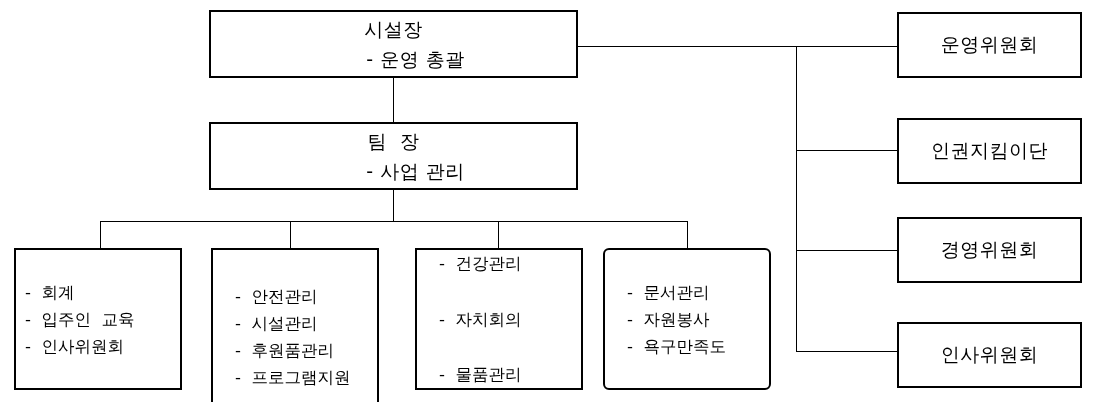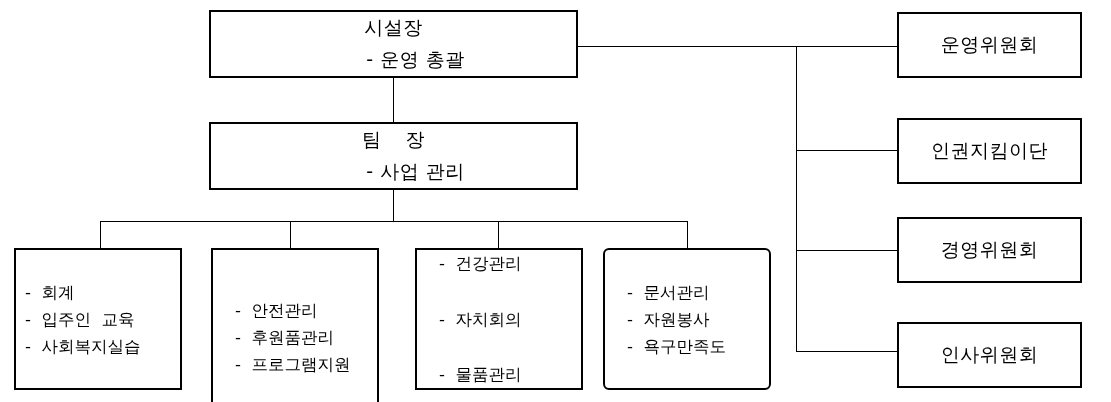--- a/index.html
+++ b/index.html
@@ -34,21 +34,20 @@
     display: flex;
     flex-direction: column;
     justify-content: center;
     padding-left: 22px;
   }
   .title-line {
     font-size: 19px;
     line-height: 30px;
     letter-spacing: 0.5px;
     white-space: pre;
-    font-family: Liberation Mono, monospace;
   }
   .sub-line {
     font-size: 19px;
     line-height: 30px;
     letter-spacing: 0.5px;
     white-space: pre;
     margin-left: 44px;
   }
   .box-label {
     font-size: 19px;
@@ -88,25 +87,26 @@
   <div class="connector h-line" style="left:100px; top:221px; width:588px;"></div>
 
   <div class="connector v-line" style="left:100px; top:221px; height:27px;"></div>
   <div class="connector v-line" style="left:290px; top:221px; height:27px;"></div>
   <div class="connector v-line" style="left:498px; top:221px; height:27px;"></div>
   <div class="connector v-line" style="left:687px; top:221px; height:27px;"></div>
 
   <div class="node node-list" style="left:14px; top:248px; width:168px; height:142px;padding-left:9px;">
     <div class="item">-  회계</div>
     <div class="item">-  입주인  교육</div>
-    <div class="item">-  사회복지실습</div>
+    <div class="item">-  인사위원회</div>
   </div>
 
   <div class="node node-list" style="left:211px; top:248px; width:168px; height:178px;">
     <div class="item">-  안전관리</div>
+    <div class="item">-  시설관리</div>
     <div class="item">-  후원품관리</div>
     <div class="item">-  프로그램지원</div>
   </div>
 
   <div class="node node-list" style="left:415px; top:248px; width:168px; height:142px;justify-content:space-between;">
     <div class="item">-  건강관리</div>
     <div class="item">-  자치회의</div>
     <div class="item">-  물품관리</div>
   </div>
 

